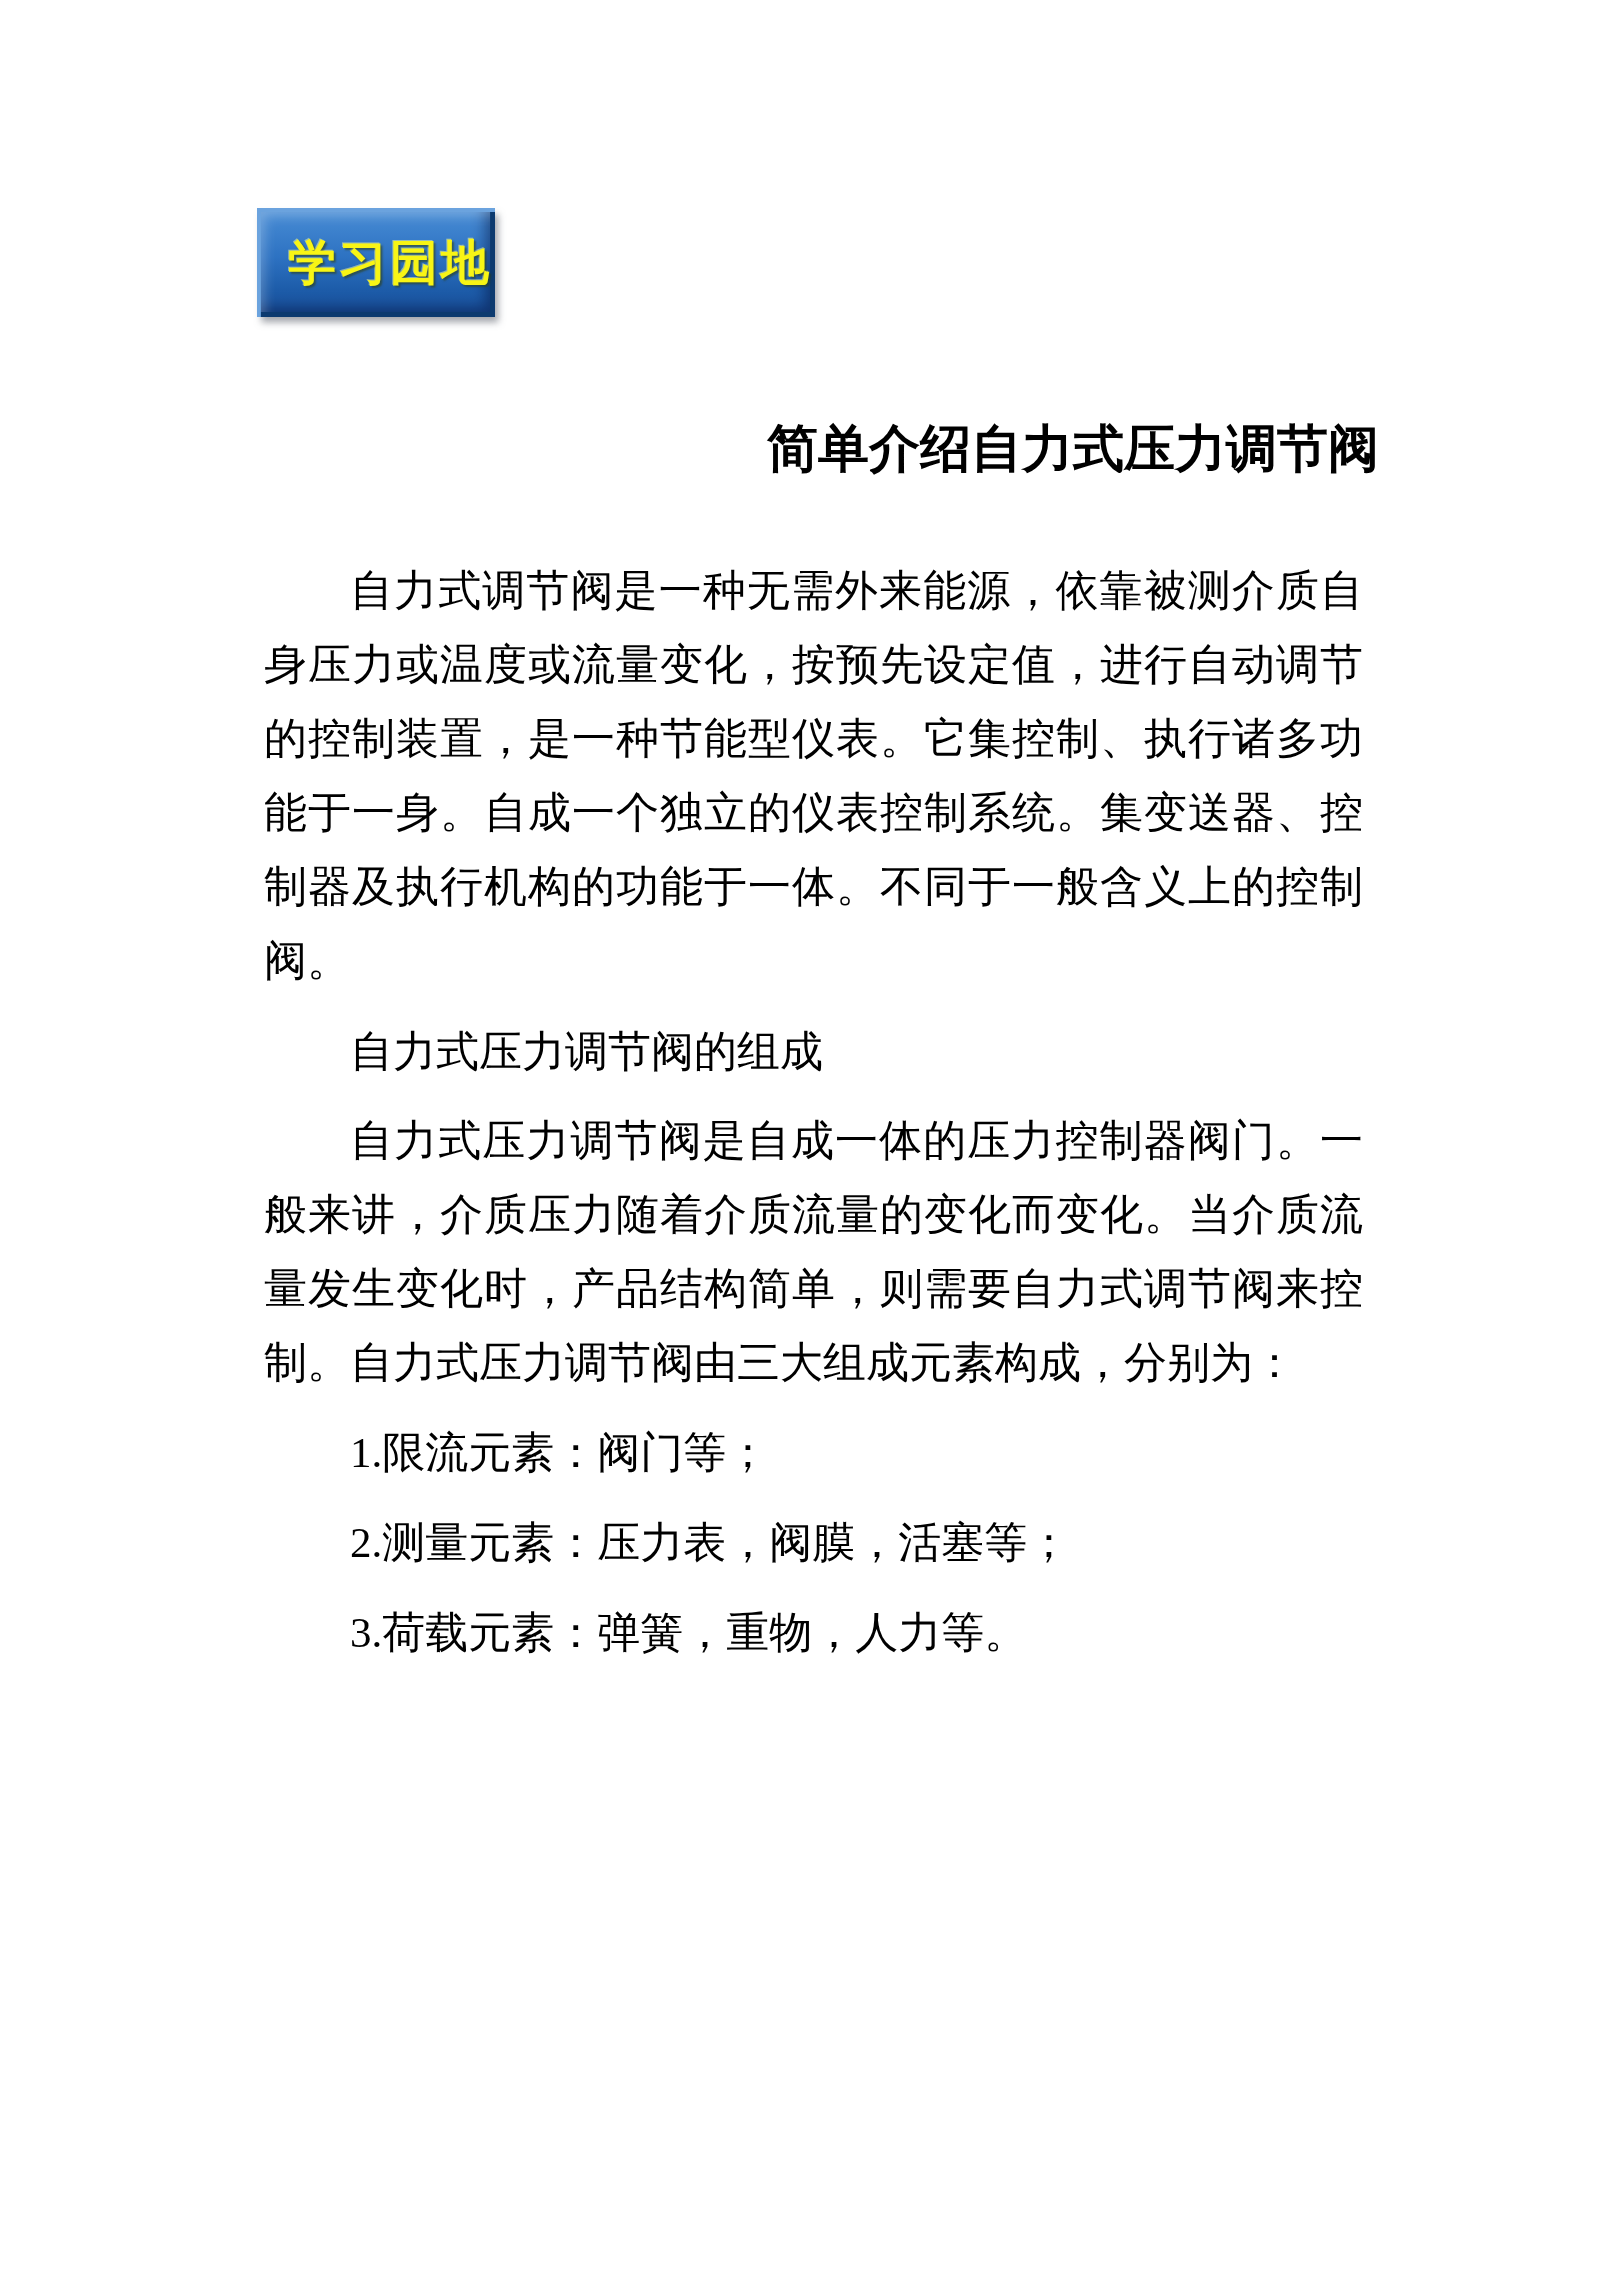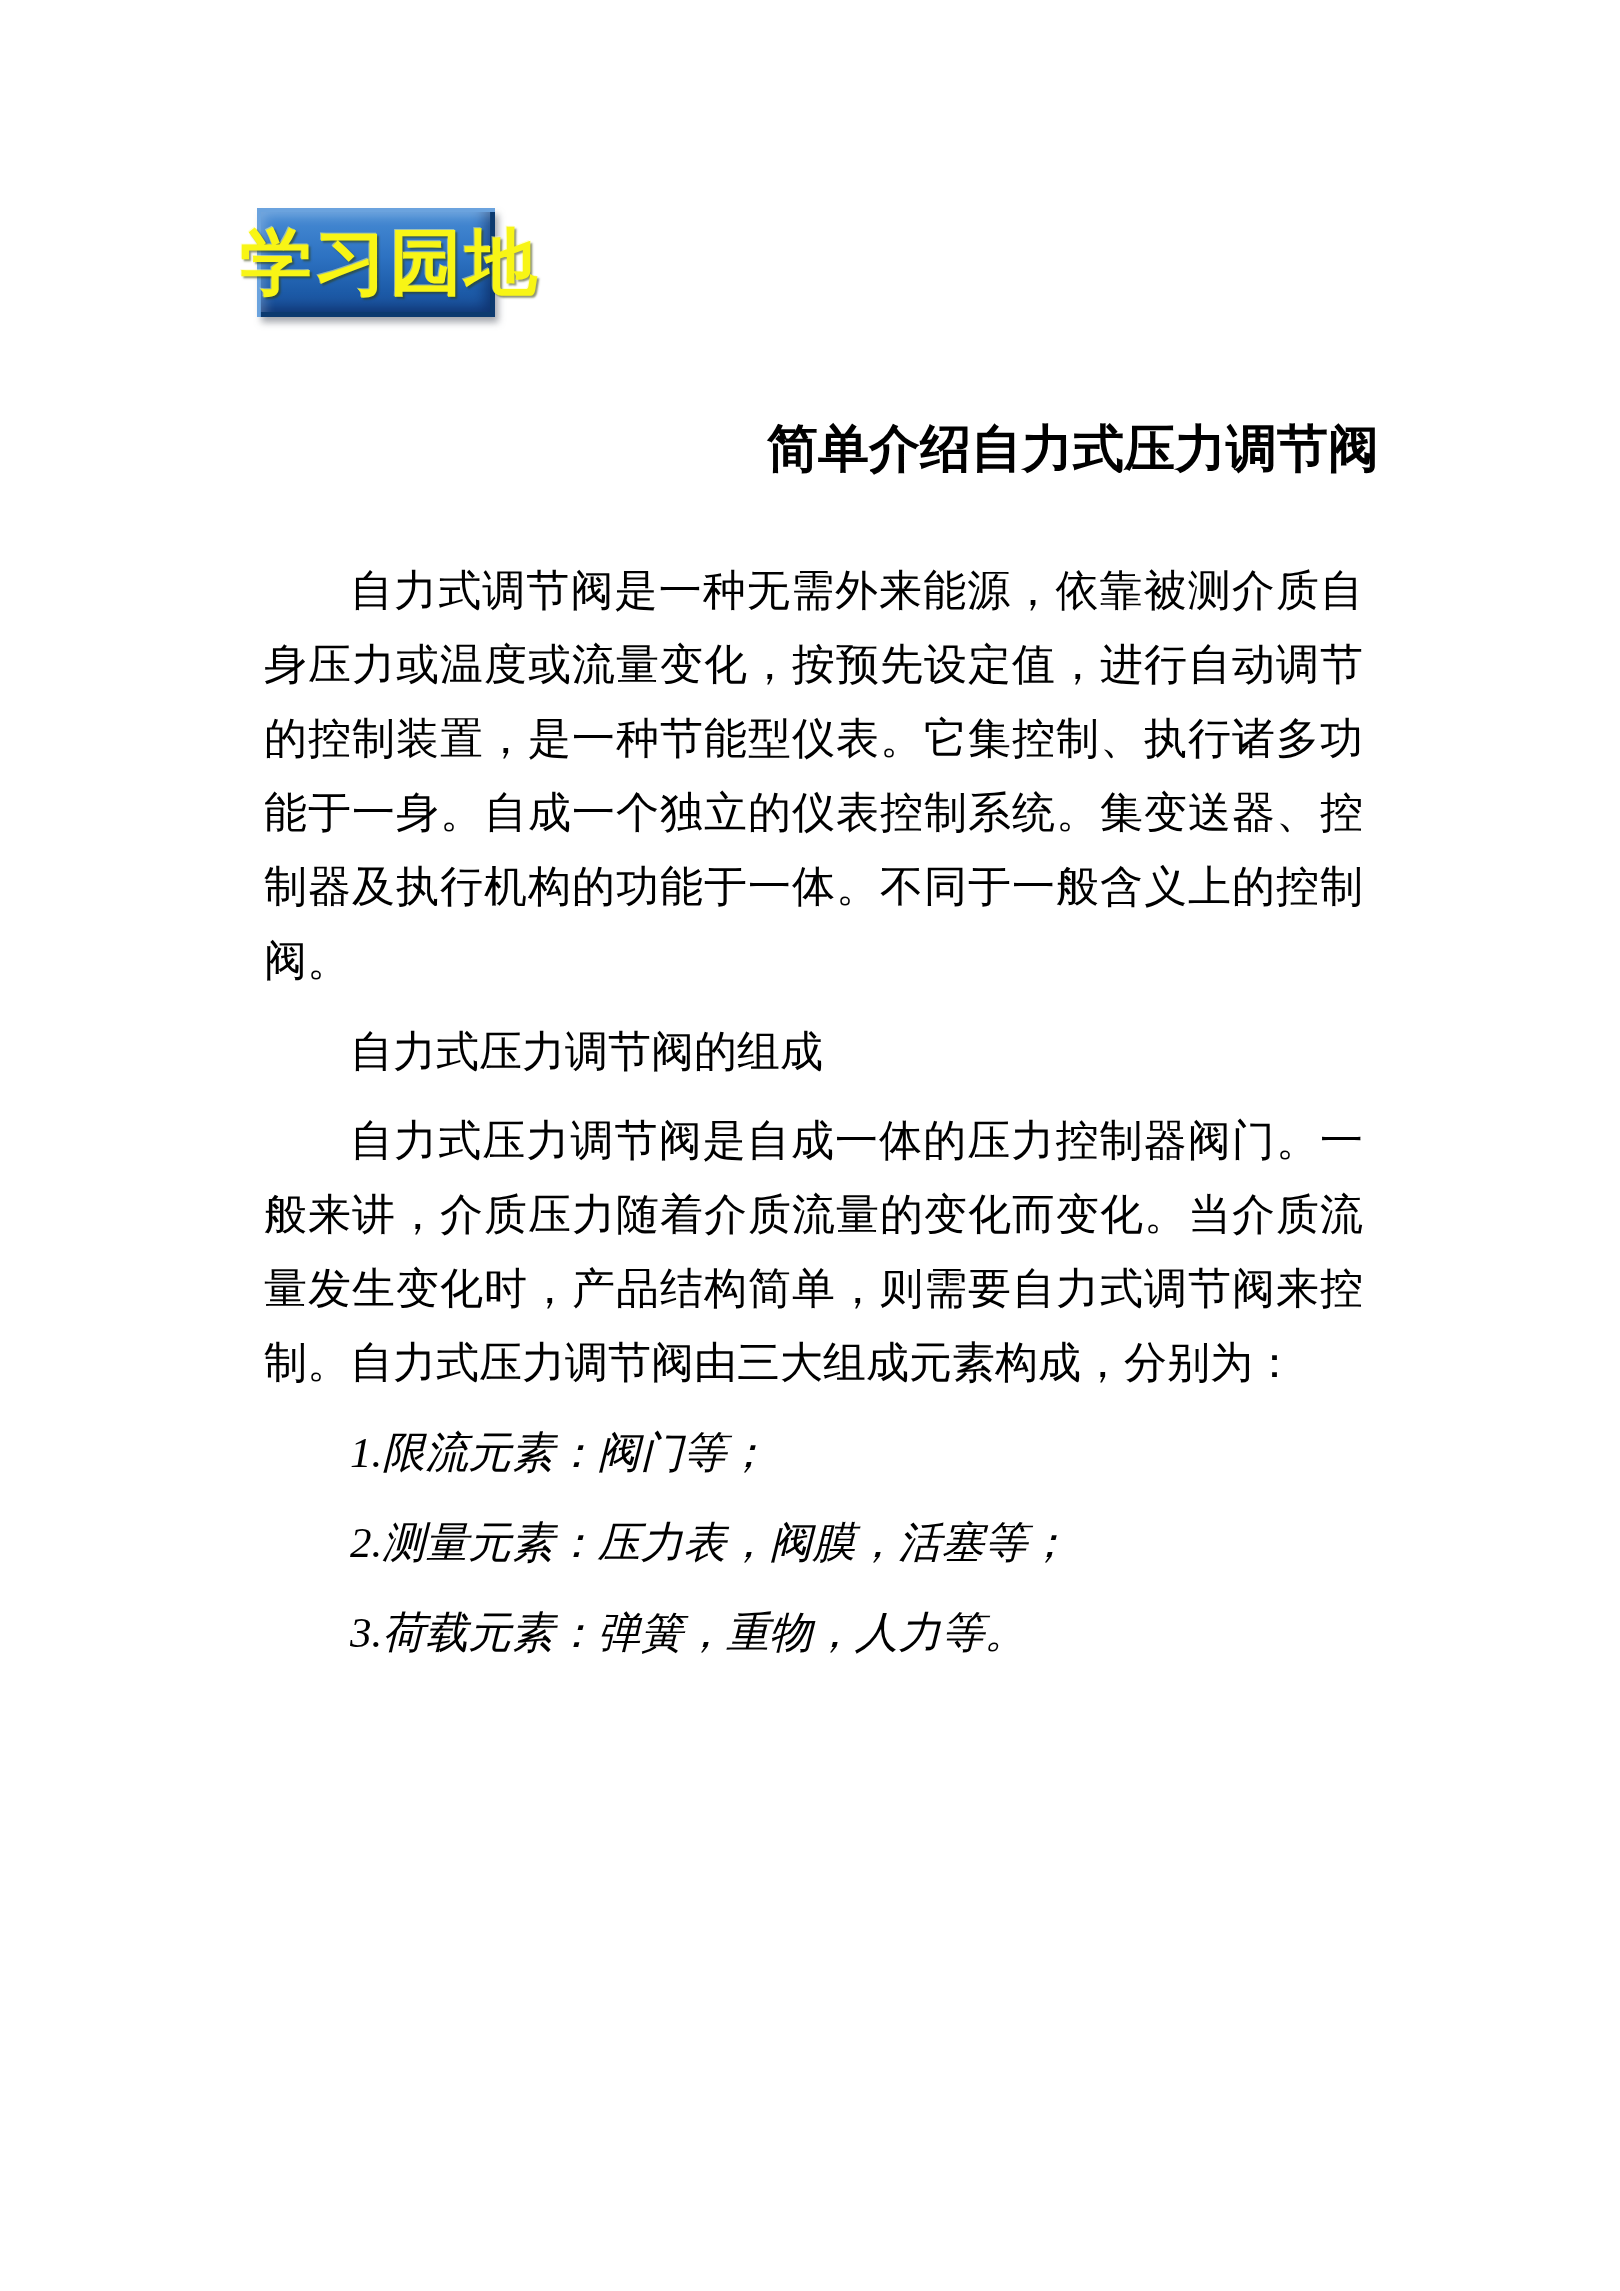--- a/index.html
+++ b/index.html
@@ -28,21 +28,21 @@
     box-shadow:
       inset 3.9px 3.9px 0 #6ba3de,
       inset -4.9px -4.9px 0 #0c3a6f,
       inset 7.8px 7.8px 11.8px rgba(255,255,255,0.25),
       inset -9.8px -9.8px 13.7px rgba(0,10,50,0.45),
       3.9px 5.9px 6.9px rgba(90,95,105,0.55);
   }
   .badge-label {
     font-family: "Liberation Sans", "DejaVu Sans", sans-serif;
     font-weight: bold;
-    font-size: 72px;
+    font-size: 48px;
     letter-spacing: 2.9px;
     color: #f8f515;
     text-shadow: 2px 2px 2px rgba(50,60,0,0.55), -1px -1px 0 rgba(255,255,160,0.5);
     white-space: nowrap;
     margin-left: 28px;
   }
 
   .content {
     position: absolute;
     left: 248px;
@@ -74,21 +74,21 @@
   .para { text-indent: 2em; }
 
   .section-heading {
     font-family: "Liberation Sans", "DejaVu Sans", sans-serif;
     font-weight: normal;
     text-indent: 2em;
     font-size: 43px;
     line-height: 74px;
   }
 
-  .list-item { text-indent: 2em; font-style: italic; }
+  .list-item { text-indent: 2em; }
 </style>
 </head>
 <body>
 
 <div class="page">
 
   <div class="badge">
     <span class="badge-label">学习园地</span>
   </div>
 

